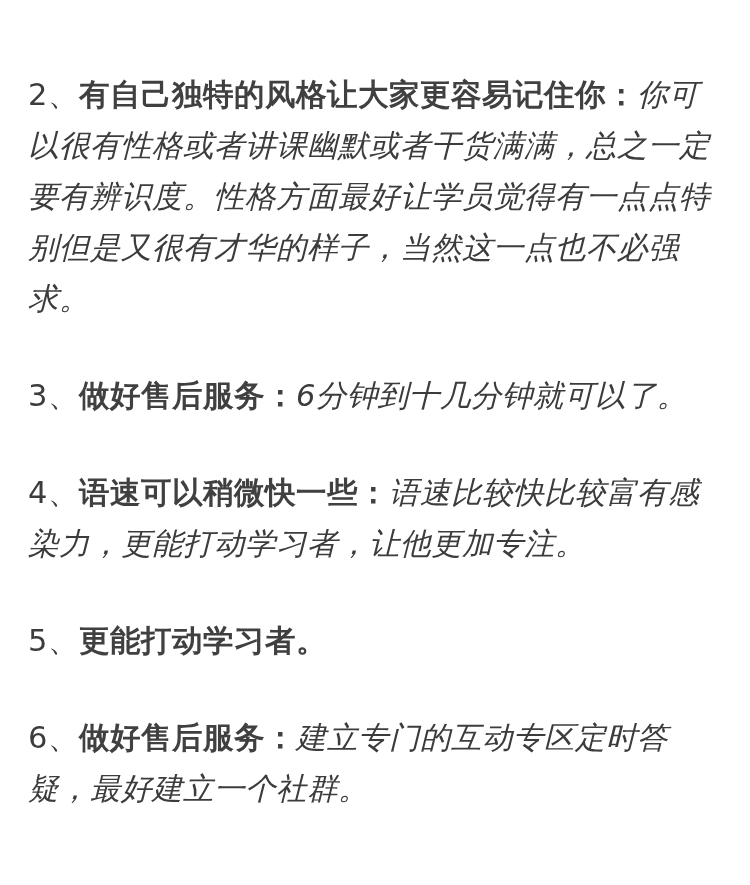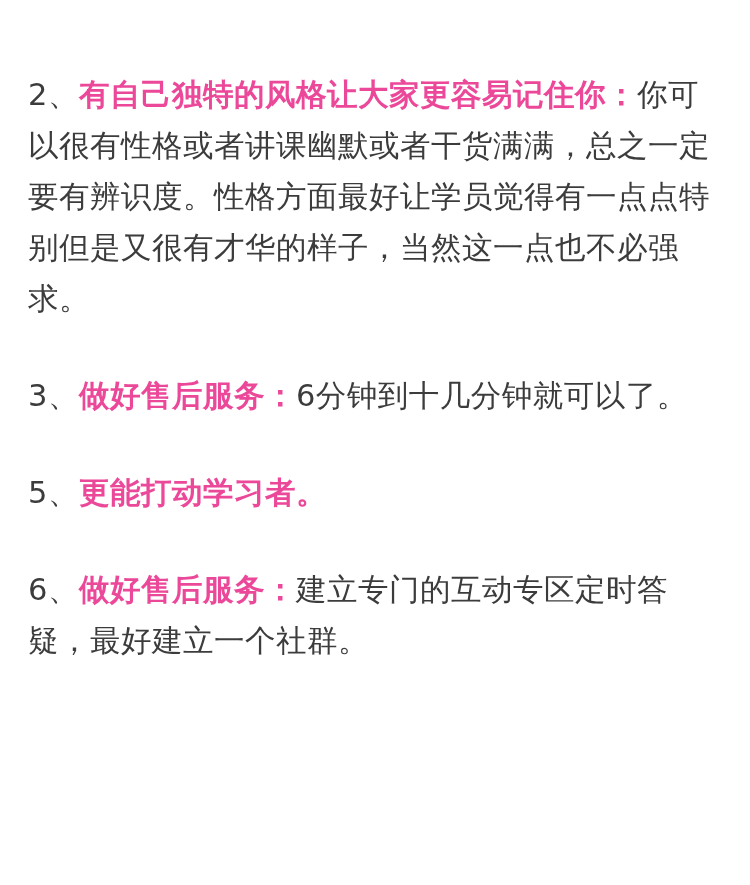--- a/index.html
+++ b/index.html
@@ -33,39 +33,43 @@
     letter-spacing: 0.5px;
     color: #3c3c3c;
     text-align: left;
     word-break: break-all;
   }
   .num {
     font-weight: normal;
   }
   .head {
     font-weight: bold;
-    color: #ec4899;
+    color: #404040;
   }
   .body-text {
     font-weight: normal;
+    font-style: italic;
   }
 </style>
 </head>
 <body>
 
 <div class="page">
 
   <div class="item">
     <p class="para"><span class="num">2、</span><span class="head">有自己独特的风格让大家更容易记住你：</span><span class="body-text">你可以很有性格或者讲课幽默或者干货满满，总之一定要有辨识度。性格方面最好让学员觉得有一点点特别但是又很有才华的样子，当然这一点也不必强求。</span></p>
   </div>
 
   <div class="item">
     <p class="para"><span class="num">3、</span><span class="head">做好售后服务：</span><span class="body-text">6分钟到十几分钟就可以了。</span></p>
   </div>
 
+  <div class="item">
+    <p class="para"><span class="num">4、</span><span class="head">语速可以稍微快一些：</span><span class="body-text">语速比较快比较富有感染力，更能打动学习者，让他更加专注。</span></p>
+  </div>
 
   <div class="item">
     <p class="para"><span class="num">5、</span><span class="head">更能打动学习者。</span><span class="body-text"></span></p>
   </div>
 
   <div class="item">
     <p class="para"><span class="num">6、</span><span class="head">做好售后服务：</span><span class="body-text">建立专门的互动专区定时答疑，最好建立一个社群。</span></p>
   </div>
 
 </div>

